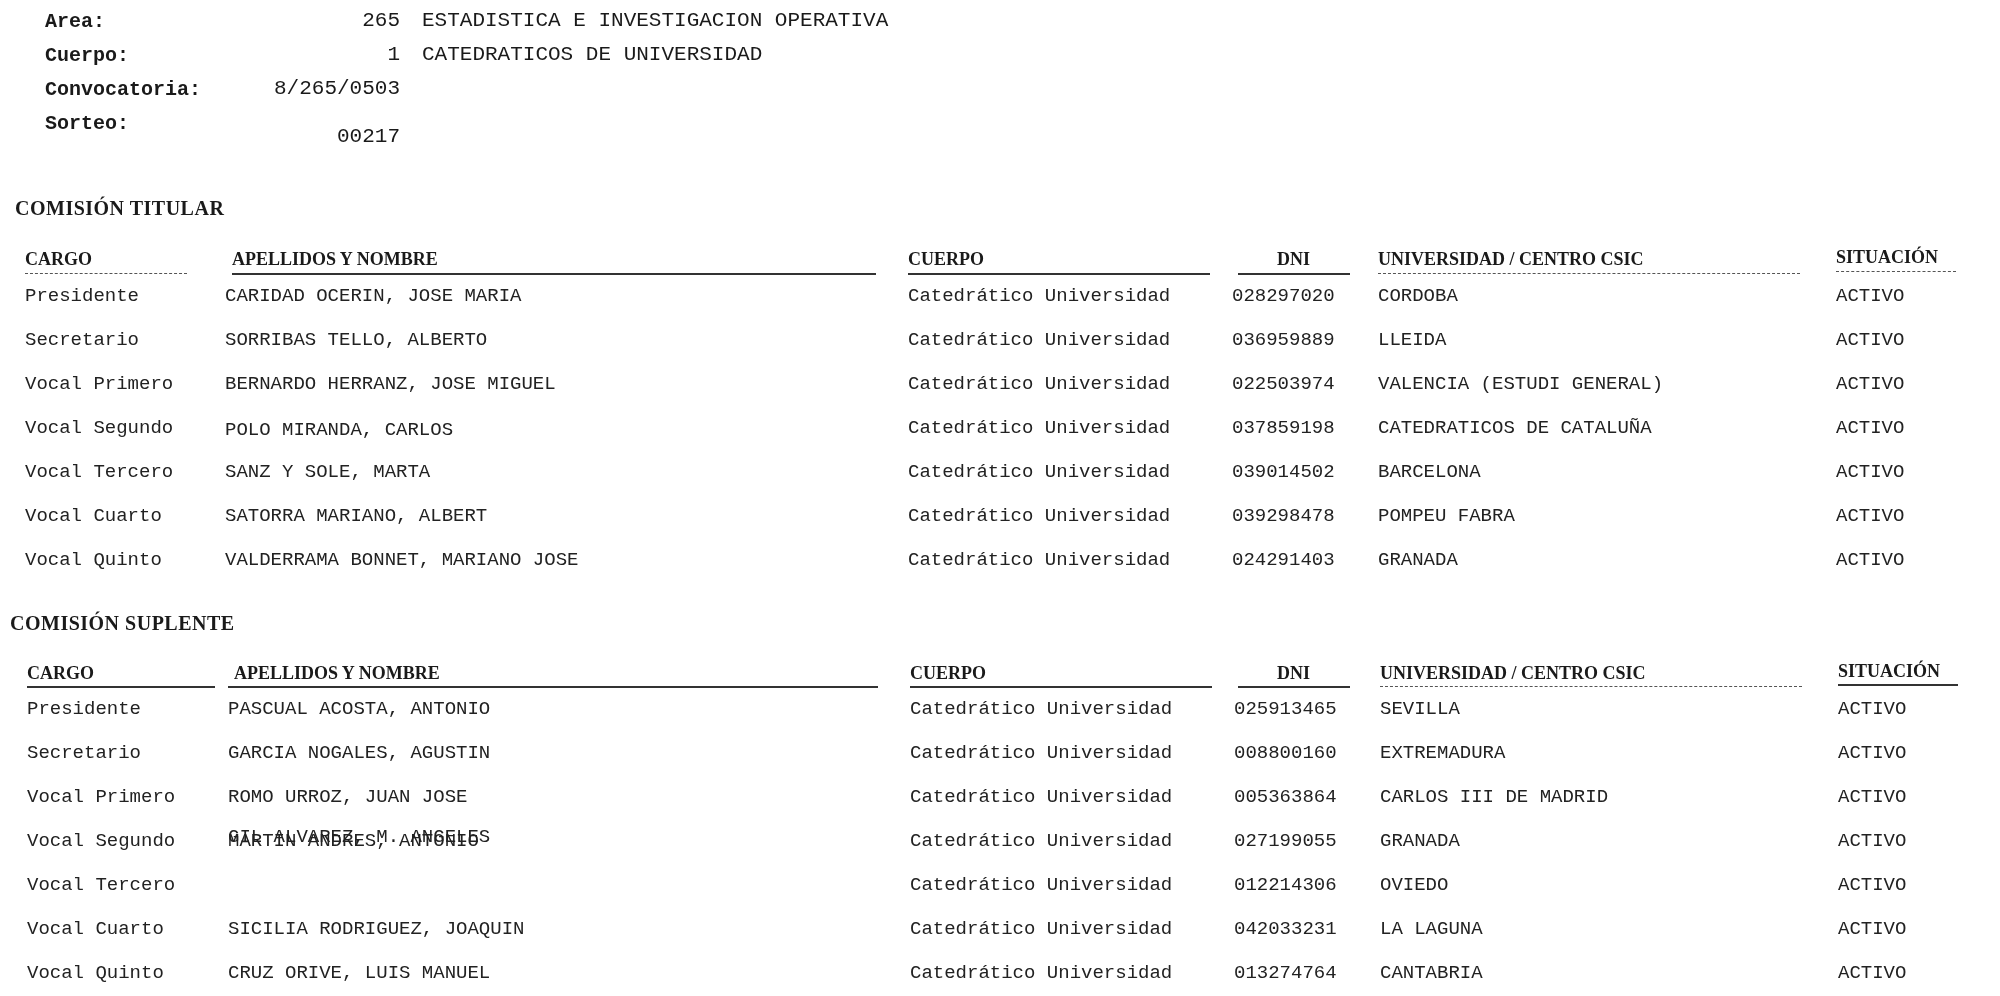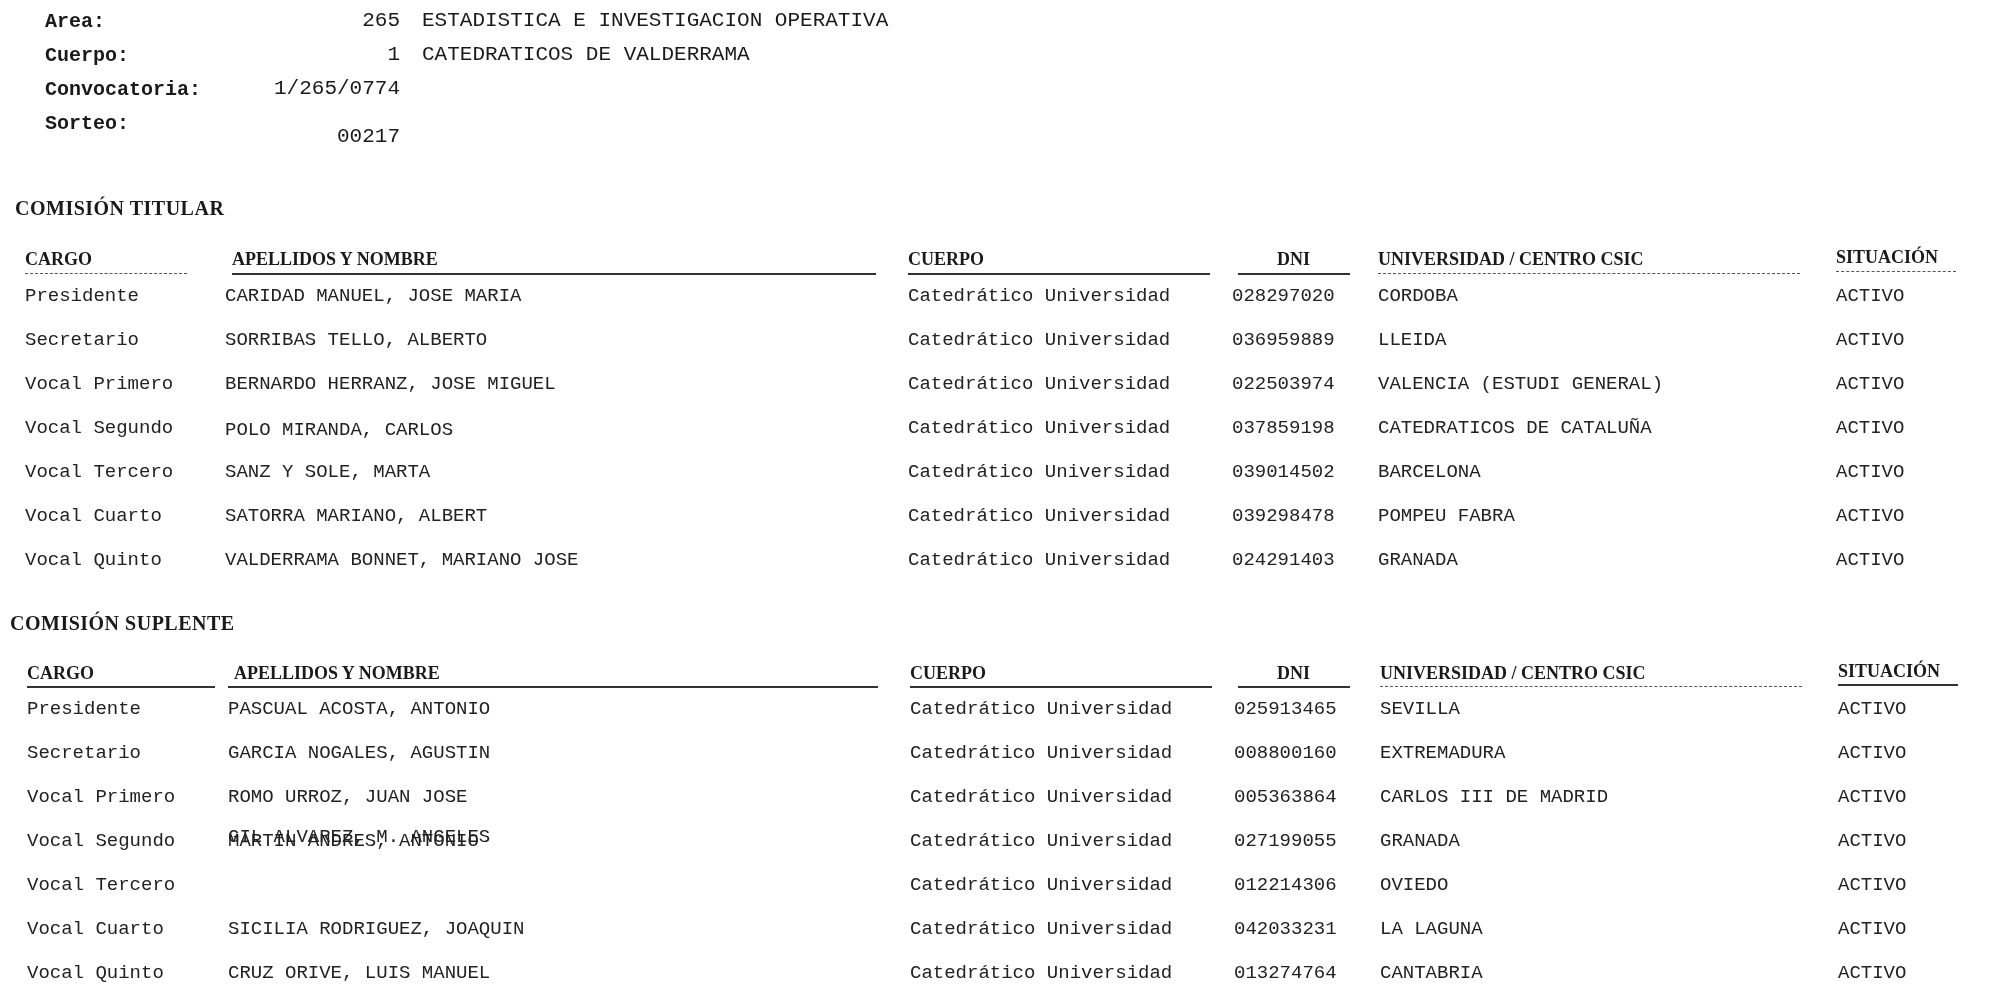--- a/index.html
+++ b/index.html
@@ -24,24 +24,24 @@
 </head>
 <body>
 
 <div>
   <span class="abs meta-label" style="top:10px">Area:</span>
   <span class="abs meta-code" style="top:9px">265</span>
   <span class="abs meta-desc" style="top:9px">ESTADISTICA E INVESTIGACION OPERATIVA</span>
 
   <span class="abs meta-label" style="top:44px">Cuerpo:</span>
   <span class="abs meta-code" style="top:43px">1</span>
-  <span class="abs meta-desc" style="top:43px">CATEDRATICOS DE VALDERRAMA</span>
+  <span class="abs meta-desc" style="top:43px">CATEDRATICOS DE UNIVERSIDAD</span>
 
   <span class="abs meta-label" style="top:78px">Convocatoria:</span>
-  <span class="abs meta-code" style="top:77px">1/265/0774</span>
+  <span class="abs meta-code" style="top:77px">8/265/0503</span>
 
   <span class="abs meta-label" style="top:112px">Sorteo:</span>
   <span class="abs meta-code" style="top:125px">00217</span>
 </div>
 
 <div class="abs section-title" style="left:15px; top:197px">COMISIÓN TITULAR</div>
 
 <div>
   <span class="abs hdr c-cargo" style="top:249px">CARGO</span>
   <span class="abs hdr" style="left:232px; top:249px">APELLIDOS Y NOMBRE</span>
@@ -53,21 +53,21 @@
   <div class="uline" style="left:232px; width:644px; top:273px"></div>
   <div class="uline" style="left:908px; width:302px; top:273px"></div>
   <div class="uline" style="left:1238px; width:112px; top:273px"></div>
   <div class="uline dotted" style="left:1378px; width:422px; top:273px"></div>
   <div class="uline dotted" style="left:1836px; width:120px; top:271px"></div>
 </div>
 
 <div>
   <div>
     <span class="abs cell c-cargo" style="top:285px">Presidente</span>
-    <span class="abs cell c-name" style="top:285px">CARIDAD MANUEL, JOSE MARIA</span>
+    <span class="abs cell c-name" style="top:285px">CARIDAD OCERIN, JOSE MARIA</span>
     <span class="abs cell c-cuerpo" style="top:285px">Catedrático Universidad</span>
     <span class="abs cell c-dni" style="top:285px">028297020</span>
     <span class="abs cell c-univ" style="top:285px">CORDOBA</span>
     <span class="abs cell c-sit" style="top:285px">ACTIVO</span>
   </div>
   <div>
     <span class="abs cell c-cargo" style="top:329px">Secretario</span>
     <span class="abs cell c-name" style="top:329px">SORRIBAS TELLO, ALBERTO</span>
     <span class="abs cell c-cuerpo" style="top:329px">Catedrático Universidad</span>
     <span class="abs cell c-dni" style="top:329px">036959889</span>

